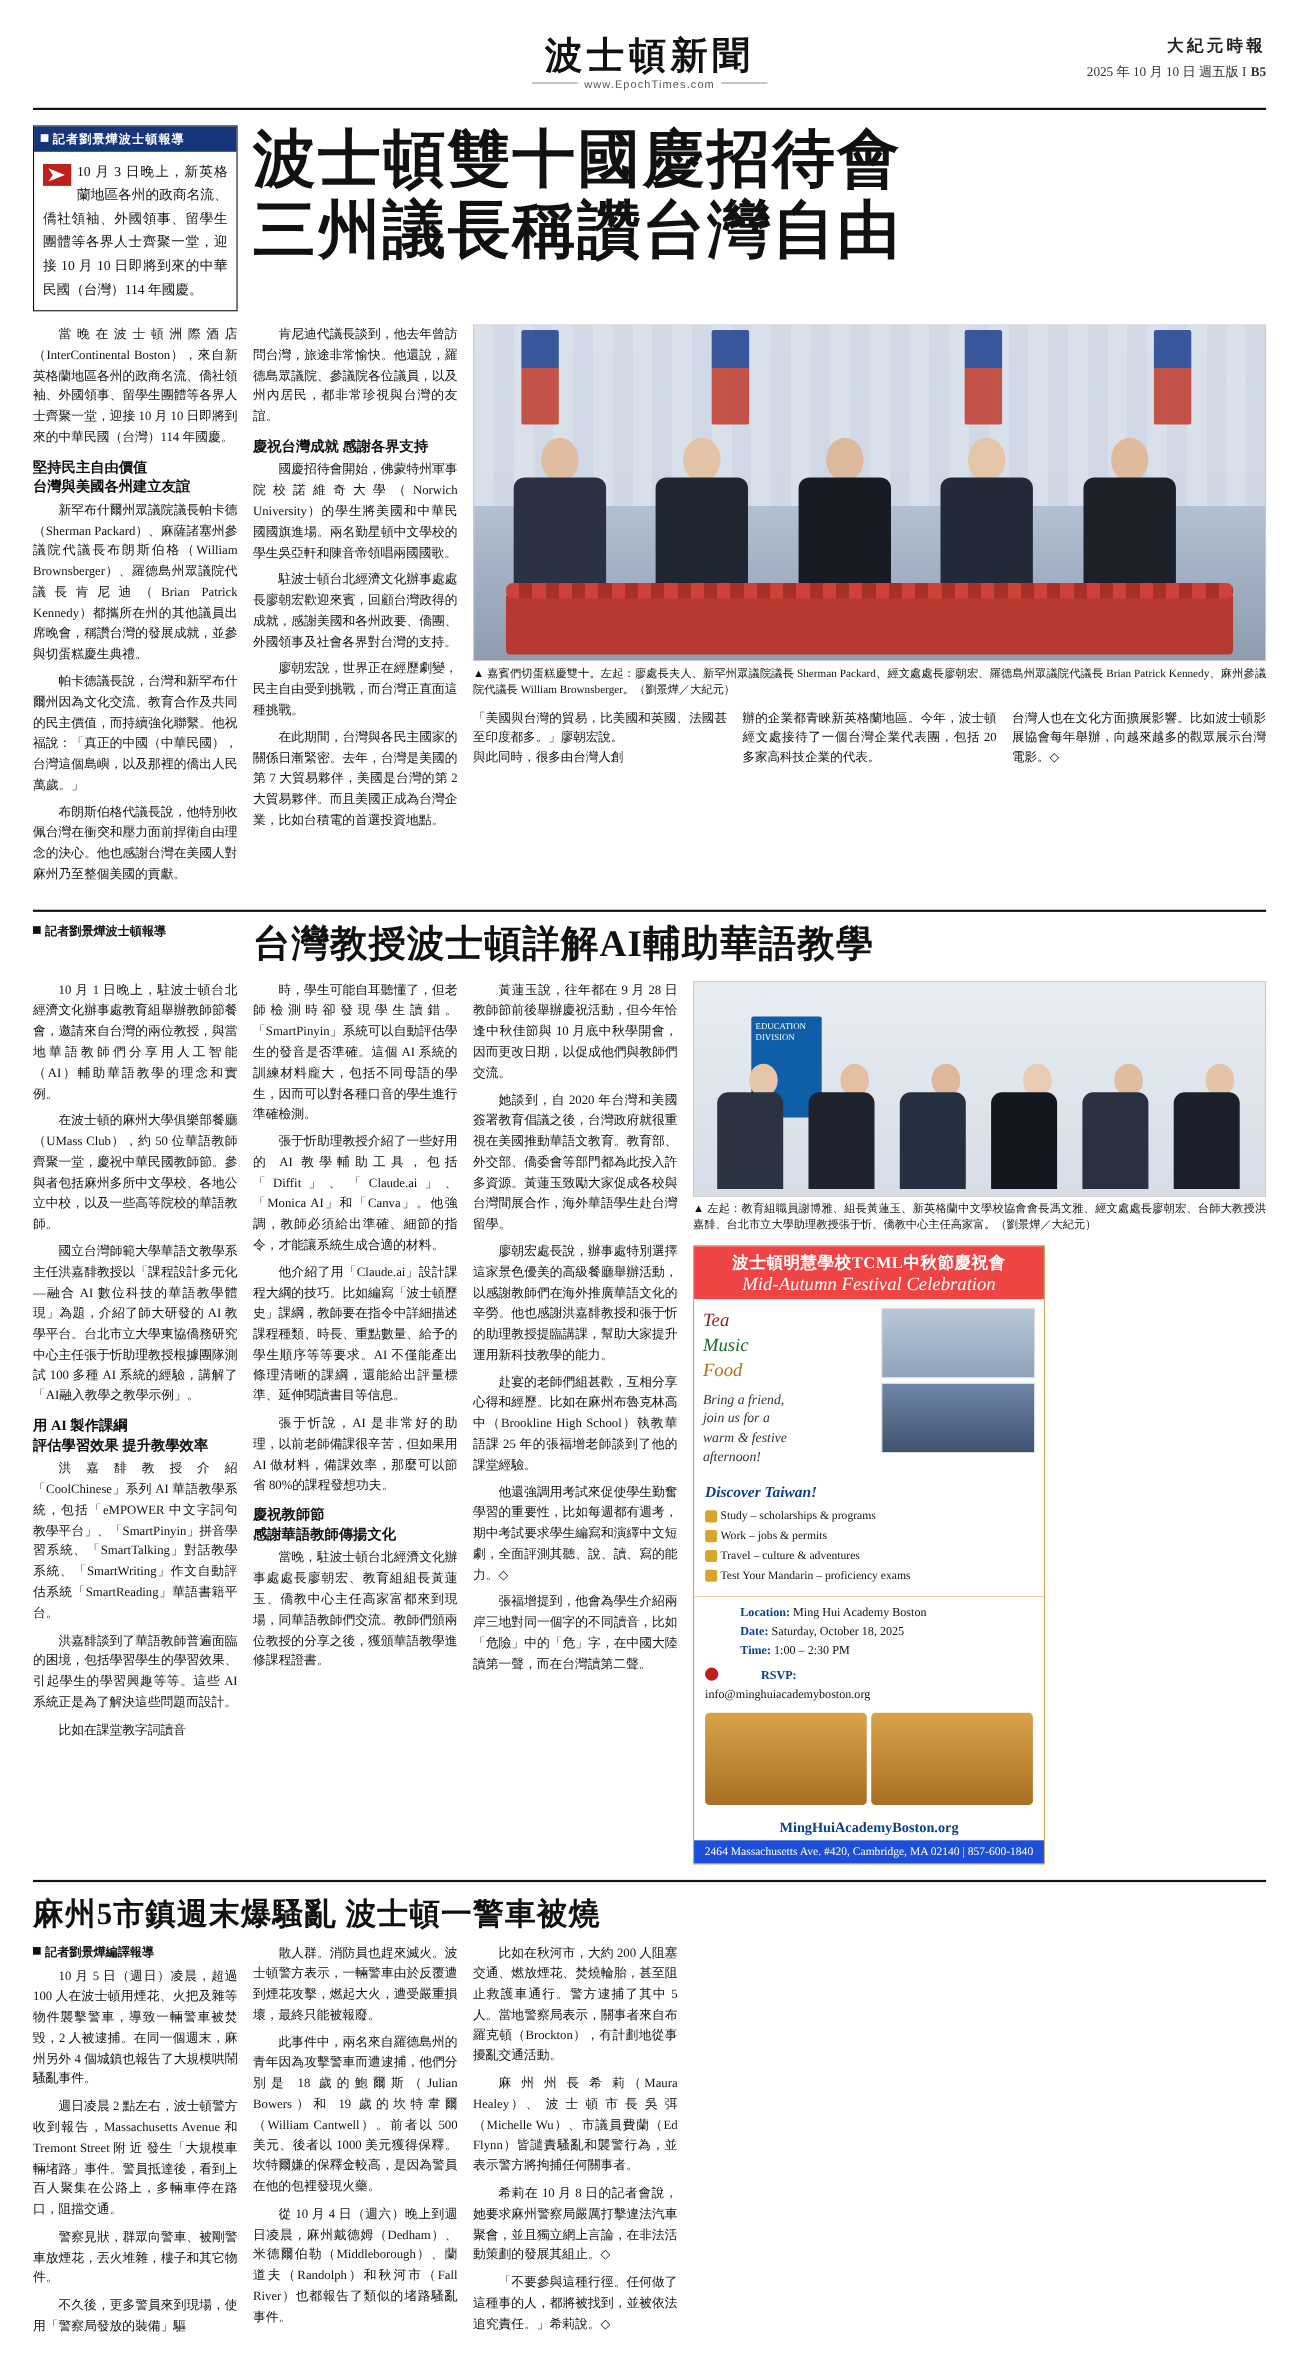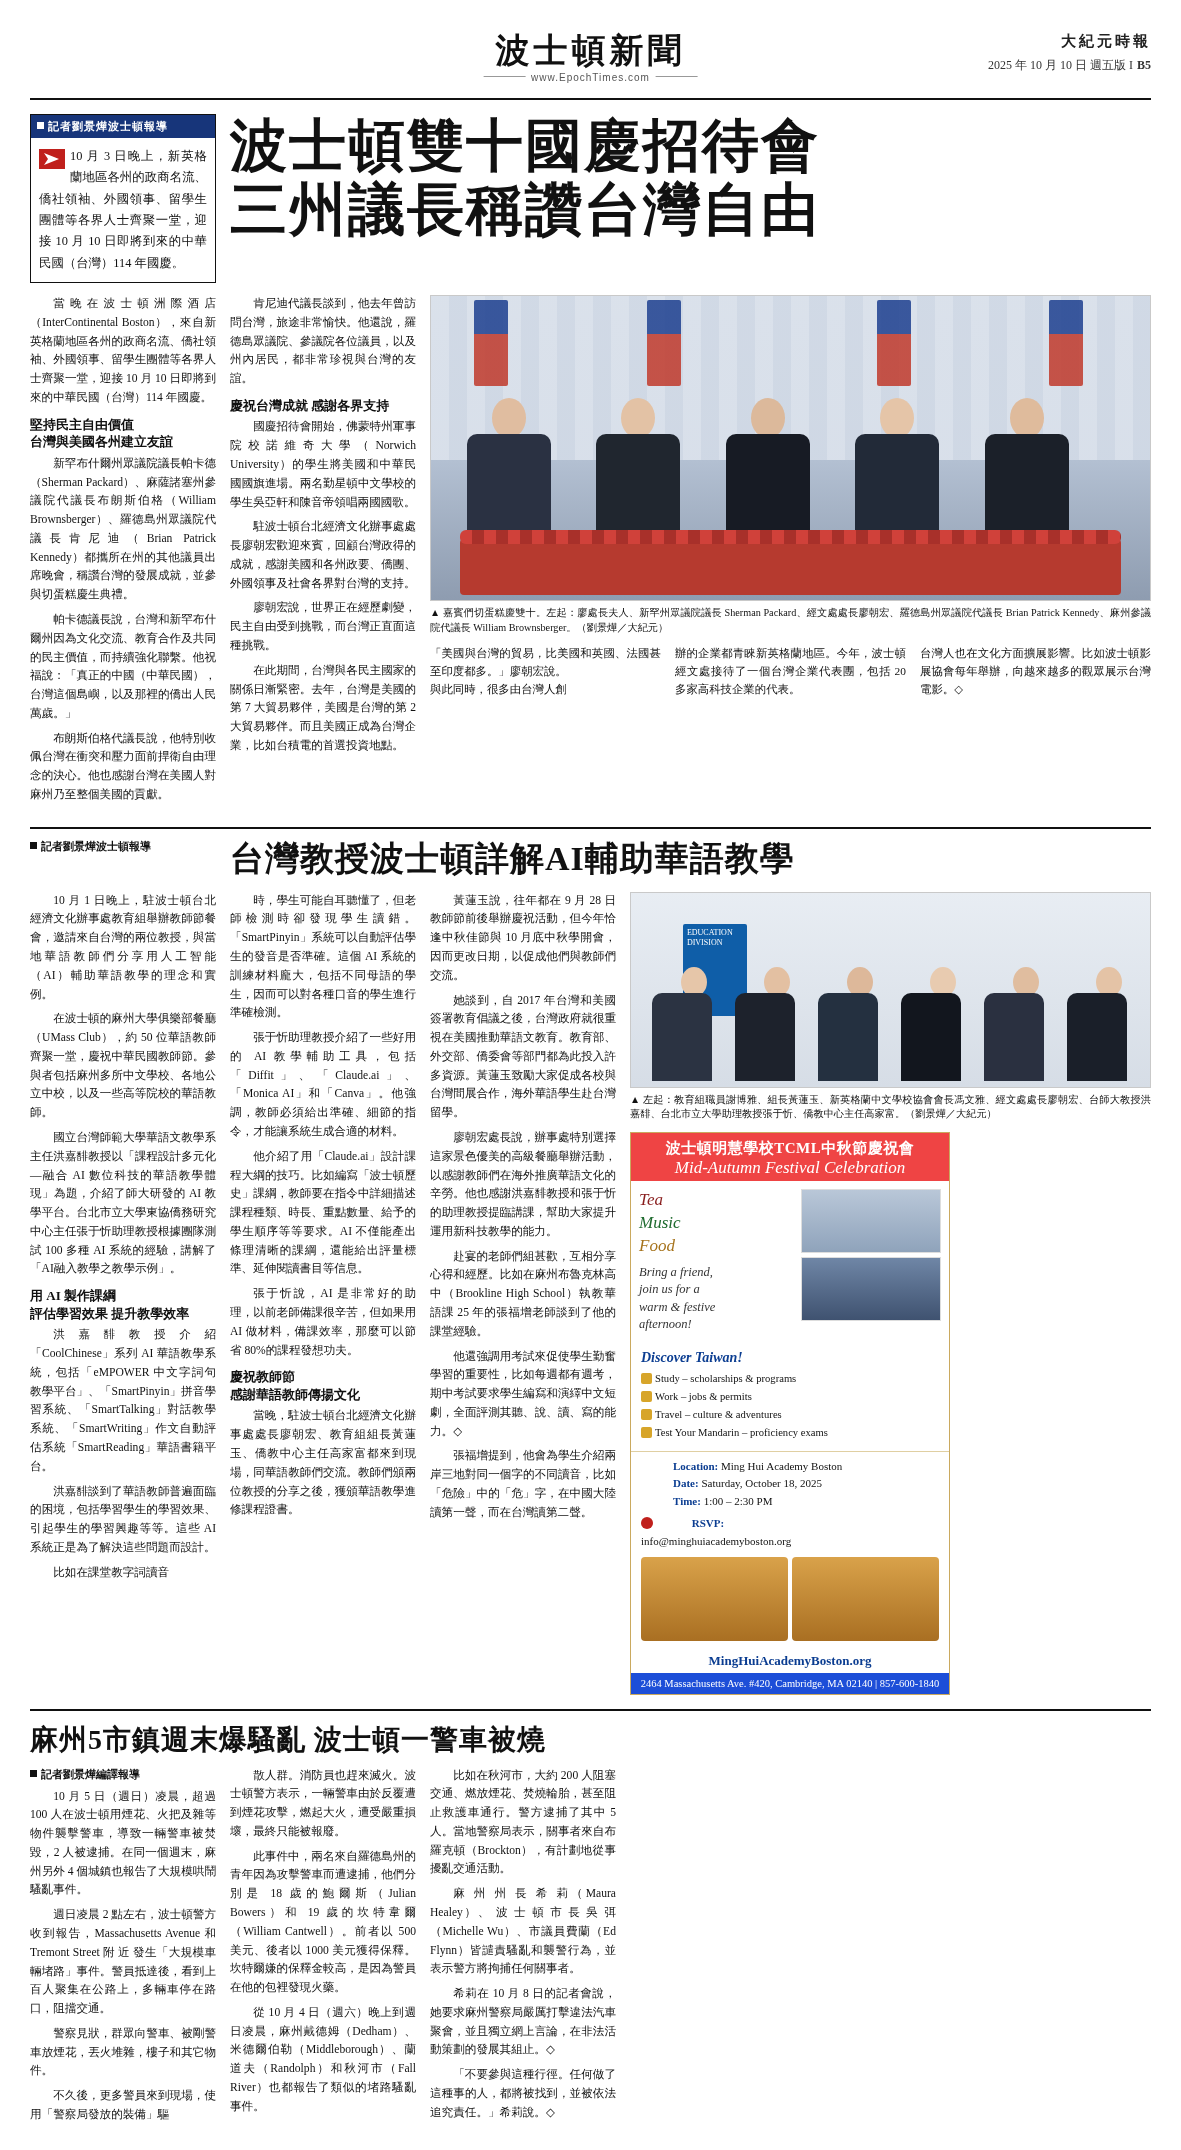--- a/index.html
+++ b/index.html
@@ -248,21 +248,21 @@
         <p class="body cjk">張于忻助理教授介紹了一些好用的 AI 教學輔助工具，包括「Diffit」、「Claude.ai」、「Monica AI」和「Canva」。他強調，教師必須給出準確、細節的指令，才能讓系統生成合適的材料。</p>
         <p class="body cjk">他介紹了用「Claude.ai」設計課程大綱的技巧。比如編寫「波士頓歷史」課綱，教師要在指令中詳細描述課程種類、時長、重點數量、給予的學生順序等等要求。AI 不僅能產出條理清晰的課綱，還能給出評量標準、延伸閱讀書目等信息。</p>
         <p class="body cjk">張于忻說，AI 是非常好的助理，以前老師備課很辛苦，但如果用 AI 做材料，備課效率，那麼可以節省 80%的課程發想功夫。</p>
         <div class="subhead cjk" style="white-space:pre-line">慶祝教師節
 感謝華語教師傳揚文化</div>
         <p class="body cjk">當晚，駐波士頓台北經濟文化辦事處處長廖朝宏、教育組組長黃蓮玉、僑教中心主任高家富都來到現場，同華語教師們交流。教師們頒兩位教授的分享之後，獲頒華語教學進修課程證書。</p>
       </div>
 
       <div class="s2-col">
         <p class="body cjk">黃蓮玉說，往年都在 9 月 28 日教師節前後舉辦慶祝活動，但今年恰逢中秋佳節與 10 月底中秋學開會，因而更改日期，以促成他們與教師們交流。</p>
-        <p class="body cjk">她談到，自 2017 年台灣和美國簽署教育倡議之後，台灣政府就很重視在美國推動華語文教育。教育部、外交部、僑委會等部門都為此投入許多資源。黃蓮玉致勵大家促成各校與台灣間展合作，海外華語學生赴台灣留學。</p>
+        <p class="body cjk">她談到，自 2020 年台灣和美國簽署教育倡議之後，台灣政府就很重視在美國推動華語文教育。教育部、外交部、僑委會等部門都為此投入許多資源。黃蓮玉致勵大家促成各校與台灣間展合作，海外華語學生赴台灣留學。</p>
         <p class="body cjk">廖朝宏處長說，辦事處特別選擇這家景色優美的高級餐廳舉辦活動，以感謝教師們在海外推廣華語文化的辛勞。他也感謝洪嘉馡教授和張于忻的助理教授提臨講課，幫助大家提升運用新科技教學的能力。</p>
         <p class="body cjk">赴宴的老師們組甚歡，互相分享心得和經歷。比如在麻州布魯克林高中（Brookline High School）執教華語課 25 年的張福增老師談到了他的課堂經驗。</p>
         <p class="body cjk">他還強調用考試來促使學生勤奮學習的重要性，比如每週都有週考，期中考試要求學生編寫和演繹中文短劇，全面評測其聽、說、讀、寫的能力。◇</p>
         <p class="body cjk">張福增提到，他會為學生介紹兩岸三地對同一個字的不同讀音，比如「危險」中的「危」字，在中國大陸讀第一聲，而在台灣讀第二聲。</p>
       </div>
 
       <div style="flex:1">
         <div class="s2-photo">
           <div class="banner">EDUCATION DIVISION</div>
           <div class="person" style="left:4%;bottom:6px">

